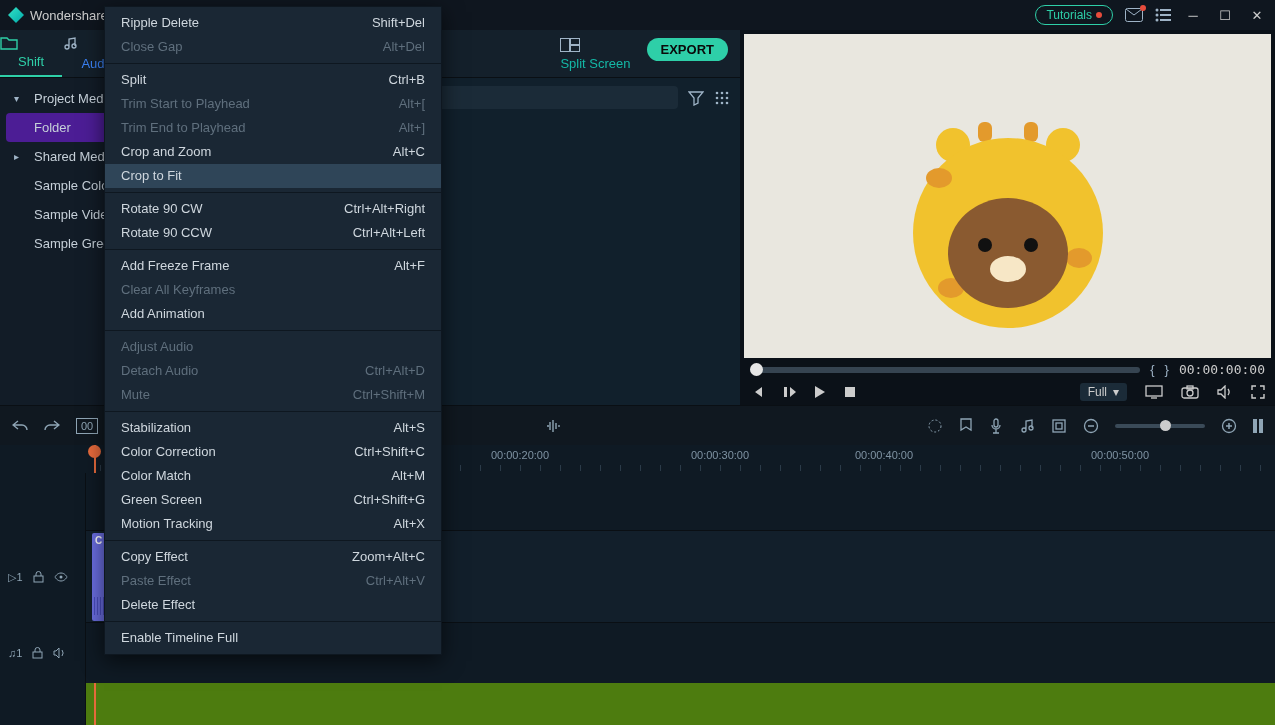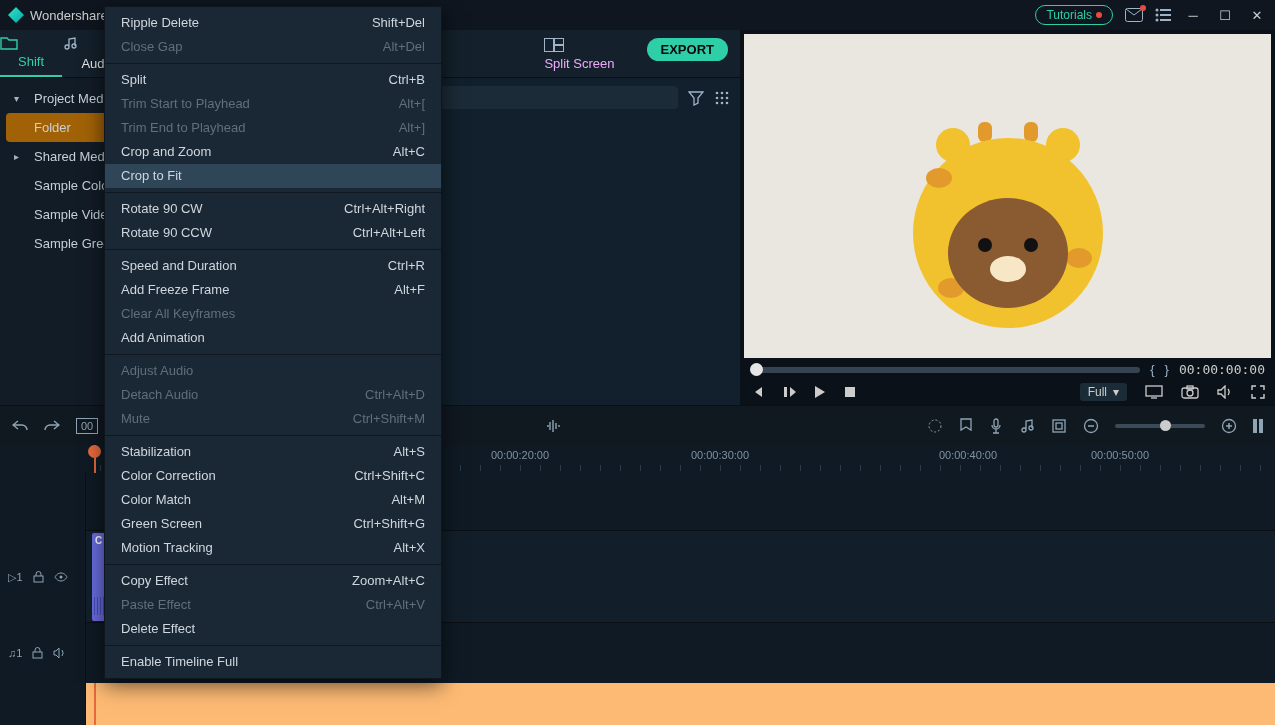--- a/index.html
+++ b/index.html
@@ -14,33 +14,33 @@
   .dot-red { width:6px; height:6px; background:#e74c3c; border-radius:50%; }
   .winbtn { color:#ccc; width:20px; text-align:center; }
   .icon { display:inline-flex; align-items:center; justify-content:center; }
 
   
   .upper { display:flex; height: 375px; }
   .left-col { width: 740px; display:flex; flex-direction:column; }
 
   
   .toptabs { height: 48px; background:#14202b; display:flex; align-items:flex-end; border-bottom:1px solid #0a0f14; }
-  .toptab { width: 62px; text-align:center; padding-bottom:6px; color:#e5e5e5; font-size:13px; }
+  .toptab { width: 62px; text-align:center; padding-bottom:6px; color:#3b82f6; font-size:13px; }
   .toptab .ticon { display:block; margin:0 auto 4px; color:#9fb4c7; }
   .toptab.active { color:#2ecfa8; border-bottom:2px solid #2ecfa8; }
   .toptab.active .ticon { color:#2ecfa8; }
-  .splitscreen { margin-left:auto; margin-right:24px; text-align:center; padding-bottom:6px; color:#f0abfc; }
+  .splitscreen { margin-left:auto; margin-right:8px; text-align:center; padding-bottom:6px; color:#14b8a6; }
   .export { background:#2ecfa8; color:#0a0a0a; border-radius:14px; padding:4px 14px; font-weight:600; font-size:13px; margin:0 12px 8px 8px; align-self:center; }
 
   
   .midrow { flex:1; display:flex; }
   .sidebar { width: 200px; background:#121c27; display:flex; flex-direction:column; padding-top:6px; }
   .sb-item { padding:7px 12px 7px 34px; color:#c6d0d9; font-size:13px; position:relative; }
   .sb-item .chev { position:absolute; left:14px; top:9px; color:#9fb4c7; font-size:10px; }
-  .sb-item.selected { background:#a16207; border-radius:4px; margin:0 6px; padding-left:28px; }
+  .sb-item.selected { background:#4c1d95; border-radius:4px; margin:0 6px; padding-left:28px; }
   .media-content { flex:1; background:#11202c; position:relative; }
   .searchbar { display:flex; align-items:center; gap:10px; padding:8px 10px; }
   .searchbox { flex:1; background:#1b2b38; border-radius:4px; display:flex; align-items:center; padding:4px 8px; color:#8fa5b5; }
   .searchbox input { background:transparent; border:none; outline:none; color:#ccc; font-size:13px; width:100%; }
   .sq-icon { color:#9fb4c7; }
   .thumb { position:absolute; left:5px; top:48px; width:72px; height:80px; background:#000; border:2px solid #2ecfa8; display:flex; flex-direction:column; }
   .thumb-body { flex:1; background:linear-gradient(180deg,#e7e3d1 0,#cfae63 100%); position:relative; margin:10px 6px 0 0; }
   .thumb-corner { position:absolute; top:4px; right:4px; color:#fff; }
   .thumb-check { position:absolute; bottom:4px; right:4px; width:15px; height:15px; background:#2ecfa8; display:flex; align-items:center; justify-content:center; color:#083; font-size:11px; border-radius:2px; }
 
@@ -73,21 +73,21 @@
 
   
   .tl-toolbar { height:40px; background:#101820; display:flex; align-items:center; padding:0 12px; gap:16px; color:#8fa5b5; border-top:1px solid #0a0f14; }
   .tl-toolbar .sep { width:1px; height:20px; background:#243341; }
   .tl-toolbar .grow { flex:1; }
   .zoom-track { width:90px; height:4px; background:#3a4a58; position:relative; border-radius:2px; }
   .zoom-dot { position:absolute; left:50%; top:-4px; width:11px; height:11px; background:#ccc; border-radius:50%; }
   .bars { display:flex; gap:2px;} .bars span{ width:4px; background:#8fa5b5;} .bars .b1{height:14px;} .bars .b2{height:14px;}
 
   
-  .timeline { height:280px; background:#fdba74; position:relative; overflow:hidden;text-decoration:underline; }
+  .timeline { height:280px; background:#4d7c0f; position:relative; overflow:hidden;text-decoration:underline; }
   .ruler { height:28px; background:#0f1a24; position:relative; color:#7f93a3; font-size:11px; }
   .ruler .tick { position:absolute; top:4px; transform:translateX(-50%); }
   .ruler .minor { position:absolute; top:20px; width:1px; height:6px; background:#2b3b49; }
   .playhead { position:absolute; top:0; bottom:0; width:1.5px; background:#e66a3c; left:94px; }
   .playhead::before { content:""; position:absolute; top:0; left:-6px; width:13px; height:13px; background:#e66a3c; border-radius:50%; }
 
   .track-area { position:absolute; left:0; right:0; top:28px; bottom:0; }
   .gutter { position:absolute; left:0; top:0; bottom:0; width:86px; background:#0f1a24; border-right:1px solid #0a0f14; }
   .grow-body { position:absolute; left:86px; right:0; top:0; bottom:0; }
   .empty-track { height:58px; background:#0f1a24; border-bottom:1px solid #0a0f14; }
@@ -390,21 +390,21 @@
   <span class="bars">
       <span class="b1"></span>
       <span class="b2"></span>
     </span>
 </div>
 
 <div class="timeline">
   <div class="ruler">
     <span class="tick" style="left:520px">00:00:20:00</span>
     <span class="tick" style="left:720px">00:00:30:00</span>
-    <span class="tick" style="left:968px">00:00:40:00</span>
+    <span class="tick" style="left:884px">00:00:40:00</span>
     <span class="tick" style="left:1120px">00:00:50:00</span>
   <div class="minor" style="left: 100px;"></div>
       <div class="minor" style="left: 120px;"></div>
       <div class="minor" style="left: 140px;"></div>
       <div class="minor" style="left: 160px;"></div>
       <div class="minor" style="left: 180px;"></div>
       <div class="minor" style="left: 200px;"></div>
       <div class="minor" style="left: 220px;"></div>
       <div class="minor" style="left: 240px;"></div>
       <div class="minor" style="left: 260px;"></div>
@@ -541,24 +541,20 @@
     <div class="ctx-item">
       <span>Rotate 90 CW</span>
       <span>Ctrl+Alt+Right</span>
     </div>
     <div class="ctx-item">
       <span>Rotate 90 CCW</span>
       <span>Ctrl+Alt+Left</span>
     </div>
     <div class="ctx-sep"></div>
     <div class="ctx-item">
-      <span>Speed and Duration</span>
-      <span>Ctrl+R</span>
-    </div>
-    <div class="ctx-item">
       <span>Add Freeze Frame</span>
       <span>Alt+F</span>
     </div>
     <div class="ctx-item disabled">
       <span>Clear All Keyframes</span>
       <span></span>
     </div>
     <div class="ctx-item">
       <span>Add Animation</span>
       <span></span>

